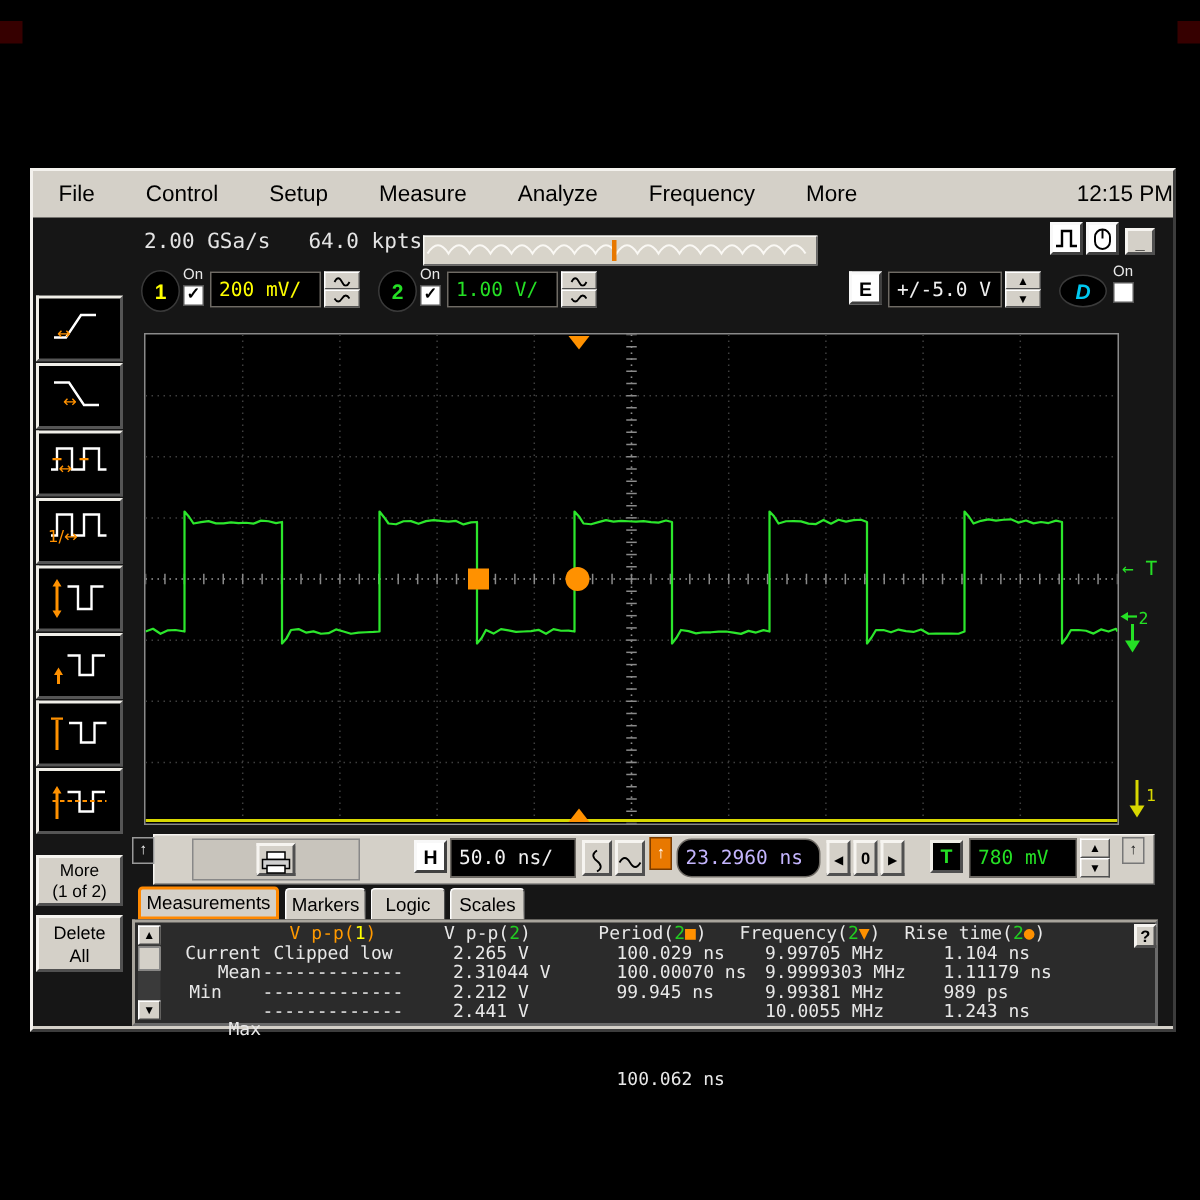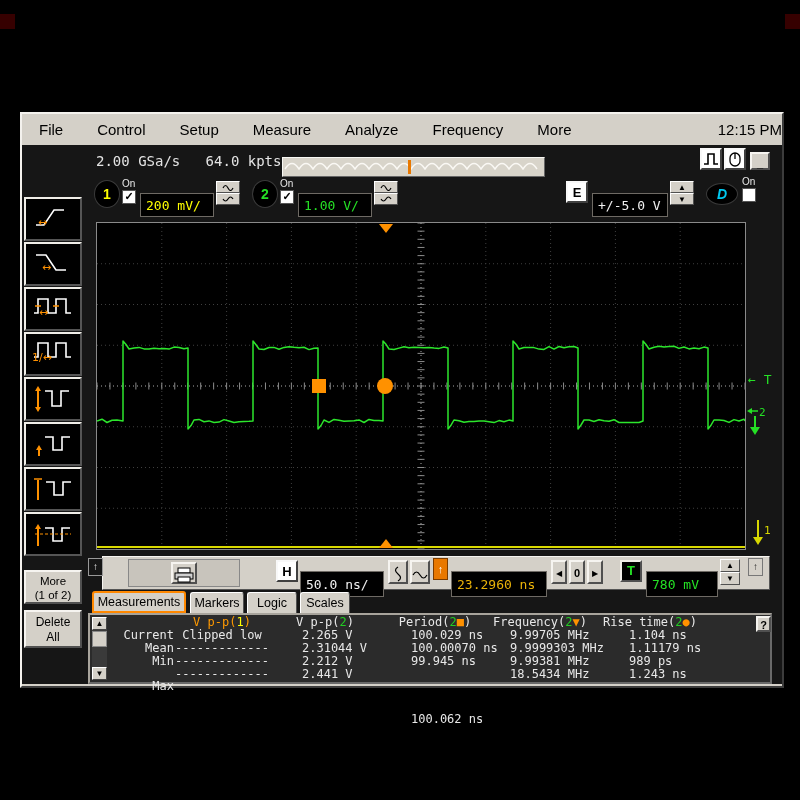--- a/index.html
+++ b/index.html
@@ -13,21 +13,21 @@
   #menubar .mitem{padding:0 17px;cursor:default;}
   #clock{margin-left:auto;}
   #main{left:22px;top:145px;width:760px;height:539px;background:#161616;}
   
   .artifact{width:15px;height:15px;background:#360000;}
   
   .sbtn{left:24px;width:58px;height:44px;background:#000;border-top:2px solid #f0eee8;border-left:2px solid #f0eee8;border-right:2px solid #555;border-bottom:2px solid #555;box-sizing:border-box;display:flex;align-items:center;justify-content:center;position:absolute;}
   .sbtn .oarrow{position:absolute;color:#ff9100;font-size:11px;line-height:10px;font-family:"DejaVu Sans",sans-serif;}
   .greybtn{background:#d4d0c8;border-top:2px solid #f6f4f0;border-left:2px solid #f6f4f0;border-right:2px solid #505050;border-bottom:2px solid #505050;box-sizing:border-box;color:#000;text-align:center;position:absolute;}
   
-  .blackfield{background:#000;border:1px solid #6e6a64;box-sizing:border-box;display:flex;align-items:center;padding-left:5px;font-size:13px;position:absolute;margin-top:12px;}
+  .blackfield{background:#000;border:1px solid #6e6a64;box-sizing:border-box;display:flex;align-items:center;padding-left:5px;font-size:13px;position:absolute;}
   .badge{background:#000;border-radius:50%;display:flex;align-items:center;justify-content:center;font-weight:bold;font-size:14px;position:absolute;border:1px solid #3a3a3a;}
   .ongrp{position:absolute;color:#e8e8e8;font-size:10px;line-height:10px;text-align:left;}
   .cb{width:12px;height:12px;background:#fff;border:1px solid #555;font-size:11px;line-height:11px;color:#000;text-align:center;margin-top:1px;font-weight:bold;}
   .spin{position:absolute;display:flex;flex-direction:column;}
   .spin .sb{width:24px;height:12px;background:#d4d0c8;border-top:1px solid #fff;border-left:1px solid #fff;border-right:1px solid #505050;border-bottom:1px solid #505050;box-sizing:border-box;display:flex;align-items:center;justify-content:center;font-size:8px;color:#000;}
   .whitebtn{background:#fff;border-top:2px solid #f8f8f8;border-left:2px solid #f8f8f8;border-right:2px solid #404040;border-bottom:2px solid #404040;box-sizing:border-box;color:#000;font-weight:bold;text-align:center;position:absolute;}
   
   #plot{left:96px;top:222px;width:648px;height:326px;background:#000;border:1px solid #8a8a8a;}
   
   .tab{position:absolute;height:21px;background:#d4d0c8;color:#000;font-size:12.5px;text-align:center;line-height:20px;border-top:1px solid #fff;border-left:1px solid #fff;border-right:1px solid #505050;box-sizing:border-box;border-radius:3px 3px 0 0;}
@@ -379,21 +379,21 @@
   <svg width="14" height="18" viewBox="0 0 14 18" style="margin:3px auto 0">
       <path d="M7,2 Q2,5 7,9 T7,16" fill="none" stroke="#000" stroke-width="1.2"></path>
     </svg>
 </div>
 <div class="abs greybtn" style="left:410px;top:560px;width:20px;height:24px;">
   <svg width="16" height="10" viewBox="0 0 16 10" style="margin:7px auto 0">
       <path d="M1,6 Q4.5,0 8,6 T15,6" fill="none" stroke="#000" stroke-width="1.2"></path>
     </svg>
 </div>
 <div class="abs" style="left:433px;top:558px;width:15px;height:22px;background:#e87800;border:1px solid #7a3c00;color:#fff;font-size:11px;text-align:center;line-height:20px;box-sizing:border-box;"><span>↑</span></div>
-<div class="abs blackfield mono" style="left:451px;top:559px;width:96px;height:26px;color:#eab308;">23.2960 ns</div>
+<div class="abs blackfield mono" style="left:451px;top:559px;width:96px;height:26px;color:#c4b5fd;border-radius:10px;">23.2960 ns</div>
 <div class="abs greybtn" style="left:551px;top:560px;width:16px;height:24px;font-size:8px;line-height:23px;"><span>◀</span></div>
 <div class="abs greybtn" style="left:569px;top:560px;width:16px;height:24px;font-size:11px;font-weight:bold;line-height:22px;">0</div>
 <div class="abs greybtn" style="left:587px;top:560px;width:16px;height:24px;font-size:8px;line-height:23px;"><span>▶</span></div>
 
 <div class="abs" style="left:620px;top:560px;width:22px;height:22px;background:#000;border-top:2px solid #f0eee8;border-left:2px solid #f0eee8;border-right:2px solid #505050;border-bottom:2px solid #505050;box-sizing:border-box;color:#25e025;font-weight:bold;font-size:13px;text-align:center;line-height:17px;">T</div>
 <div class="abs blackfield mono" style="left:646px;top:559px;width:72px;height:26px;color:#25e025;">780 mV</div>
 <div class="abs spin" style="left:720px;top:559px;">
   <div class="sb" style="width:20px;height:13px;">▲</div>
   <div class="sb" style="width:20px;height:13px;">▼</div>
 </div>
@@ -429,27 +429,27 @@
 </div>
 <div class="abs mono mrow" style="left:88px;top:641px;width:684px;">
   <span class="mcell" style="left:12px;width:74px;text-align:right;">Mean</span>
   <span class="mcell" style="left:86px;width:96px;text-align:center;">-------------</span>
   <span class="mcell" style="left:214px;">2.31044 V</span>
   <span class="mcell" style="left:323px;">100.00070 ns</span>
   <span class="mcell" style="left:422px;">9.9999303 MHz</span>
   <span class="mcell" style="left:541px;">1.11179 ns</span>
 </div>
 <div class="abs mono mrow" style="left:88px;top:654px;width:684px;">
-  <span class="mcell" style="left:12px;width:74px;text-align:right;">Min</span>
+  <span class="mcell" style="left:12px;width:74px;text-align:center;">Min</span>
   <span class="mcell" style="left:86px;width:96px;text-align:center;">-------------</span>
   <span class="mcell" style="left:214px;">2.212 V</span>
   <span class="mcell" style="left:323px;">99.945 ns</span>
   <span class="mcell" style="left:422px;">9.99381 MHz</span>
   <span class="mcell" style="left:541px;">989 ps</span>
 </div>
 <div class="abs mono mrow" style="left:88px;top:667px;width:684px;">
   <span class="mcell" style="left:12px;width:74px;text-align:right;margin-top:12px;">Max</span>
   <span class="mcell" style="left:86px;width:96px;text-align:center;">-------------</span>
   <span class="mcell" style="left:214px;">2.441 V</span>
   <span class="mcell" style="left:323px;margin-top:45px;">100.062 ns</span>
-  <span class="mcell" style="left:422px;">18.5434 MHz</span>
+  <span class="mcell" style="left:422px;">10.0055 MHz</span>
   <span class="mcell" style="left:541px;">1.243 ns</span>
 </div>
 
 </body></html>

